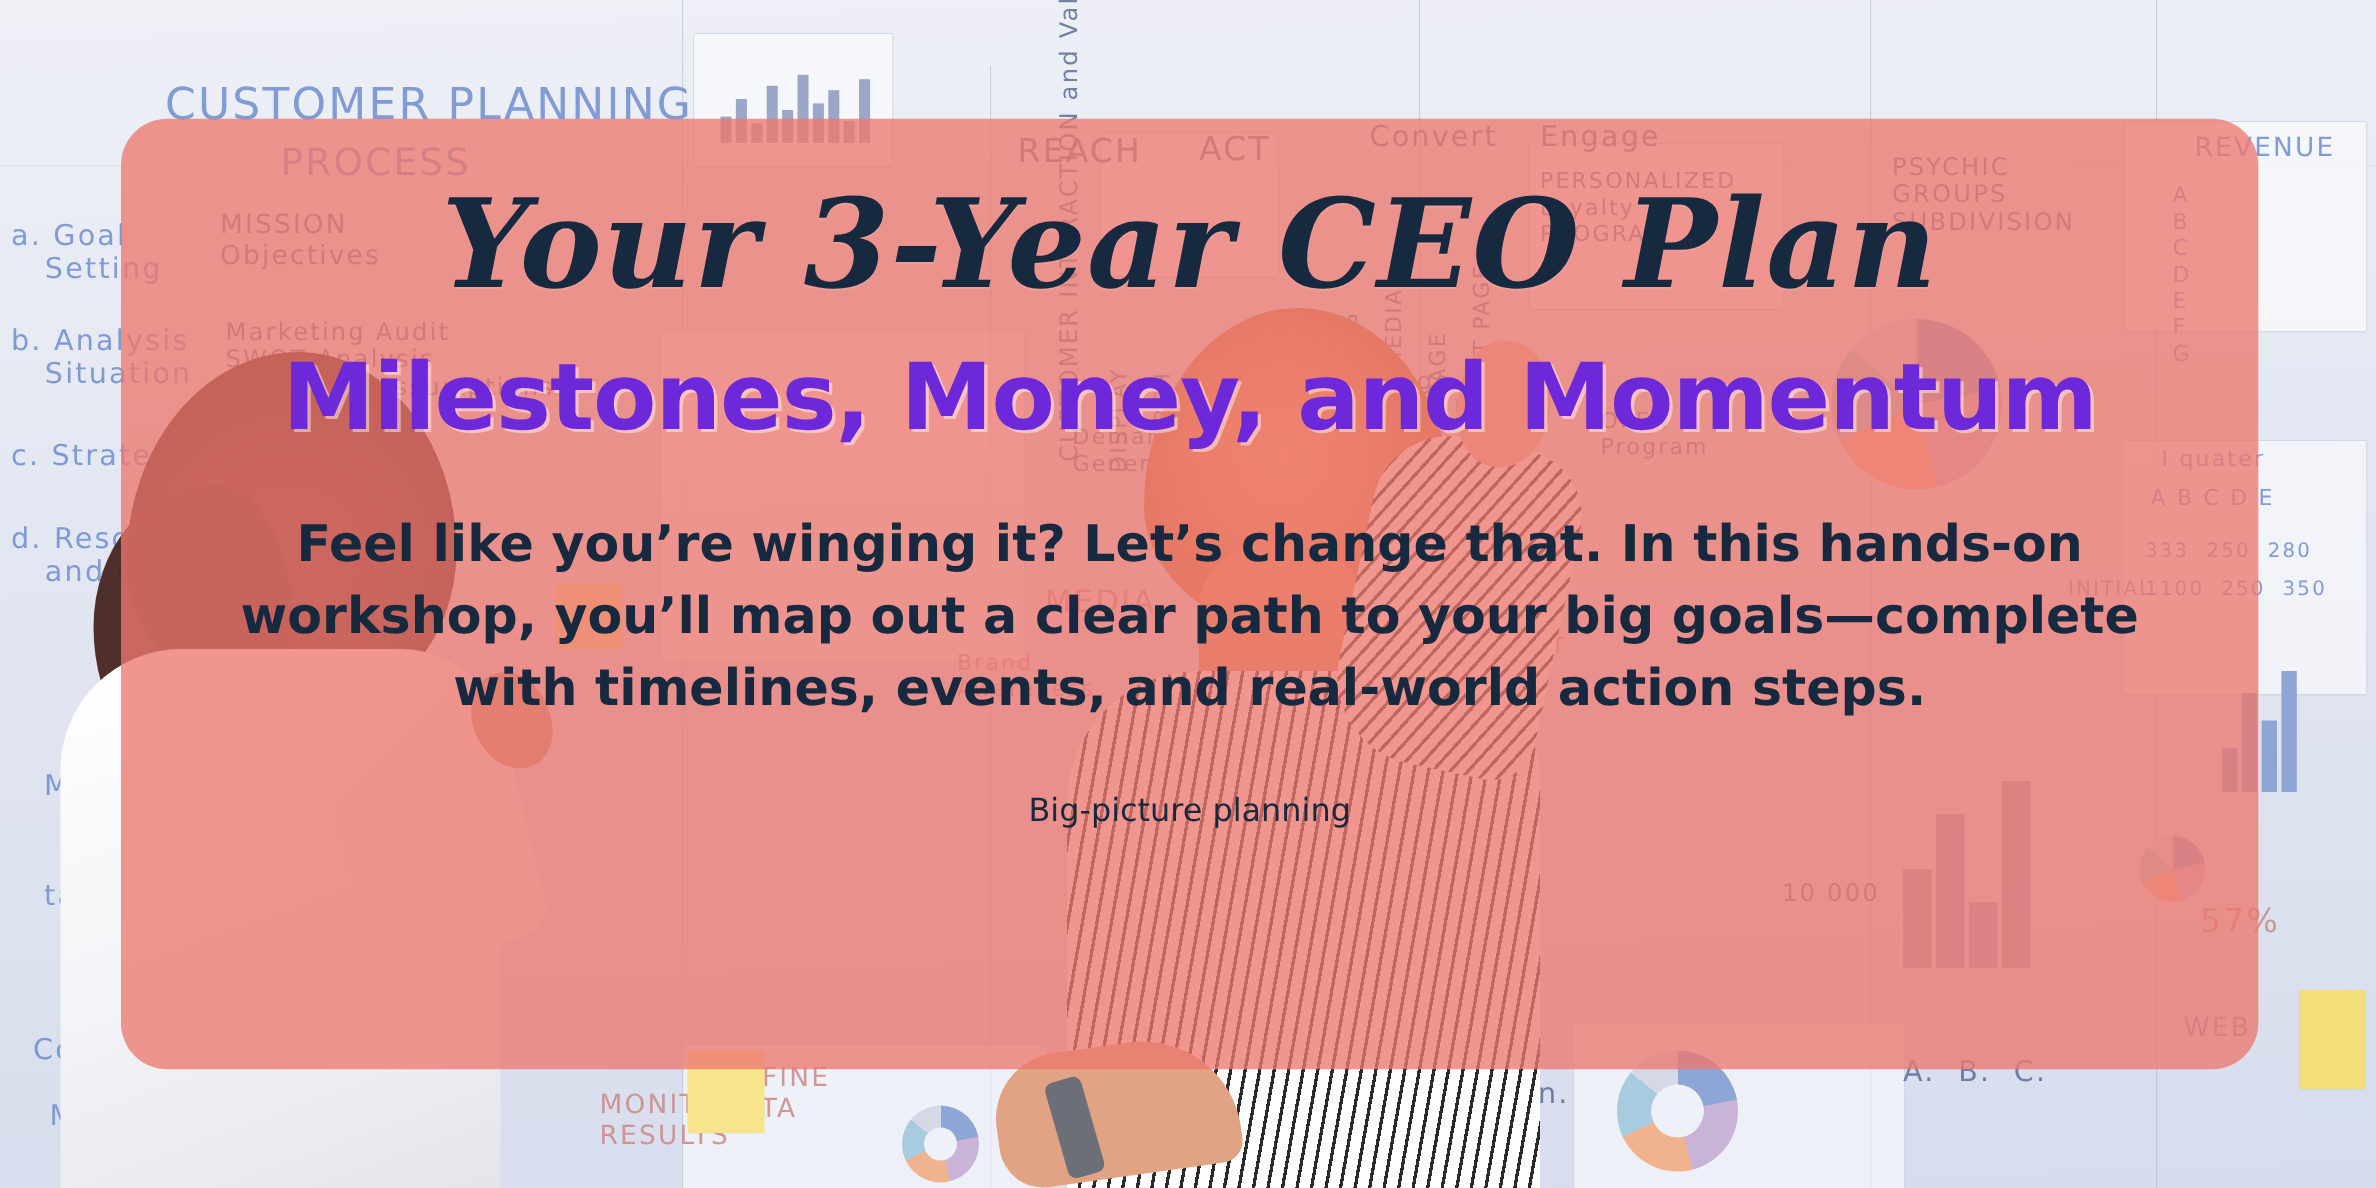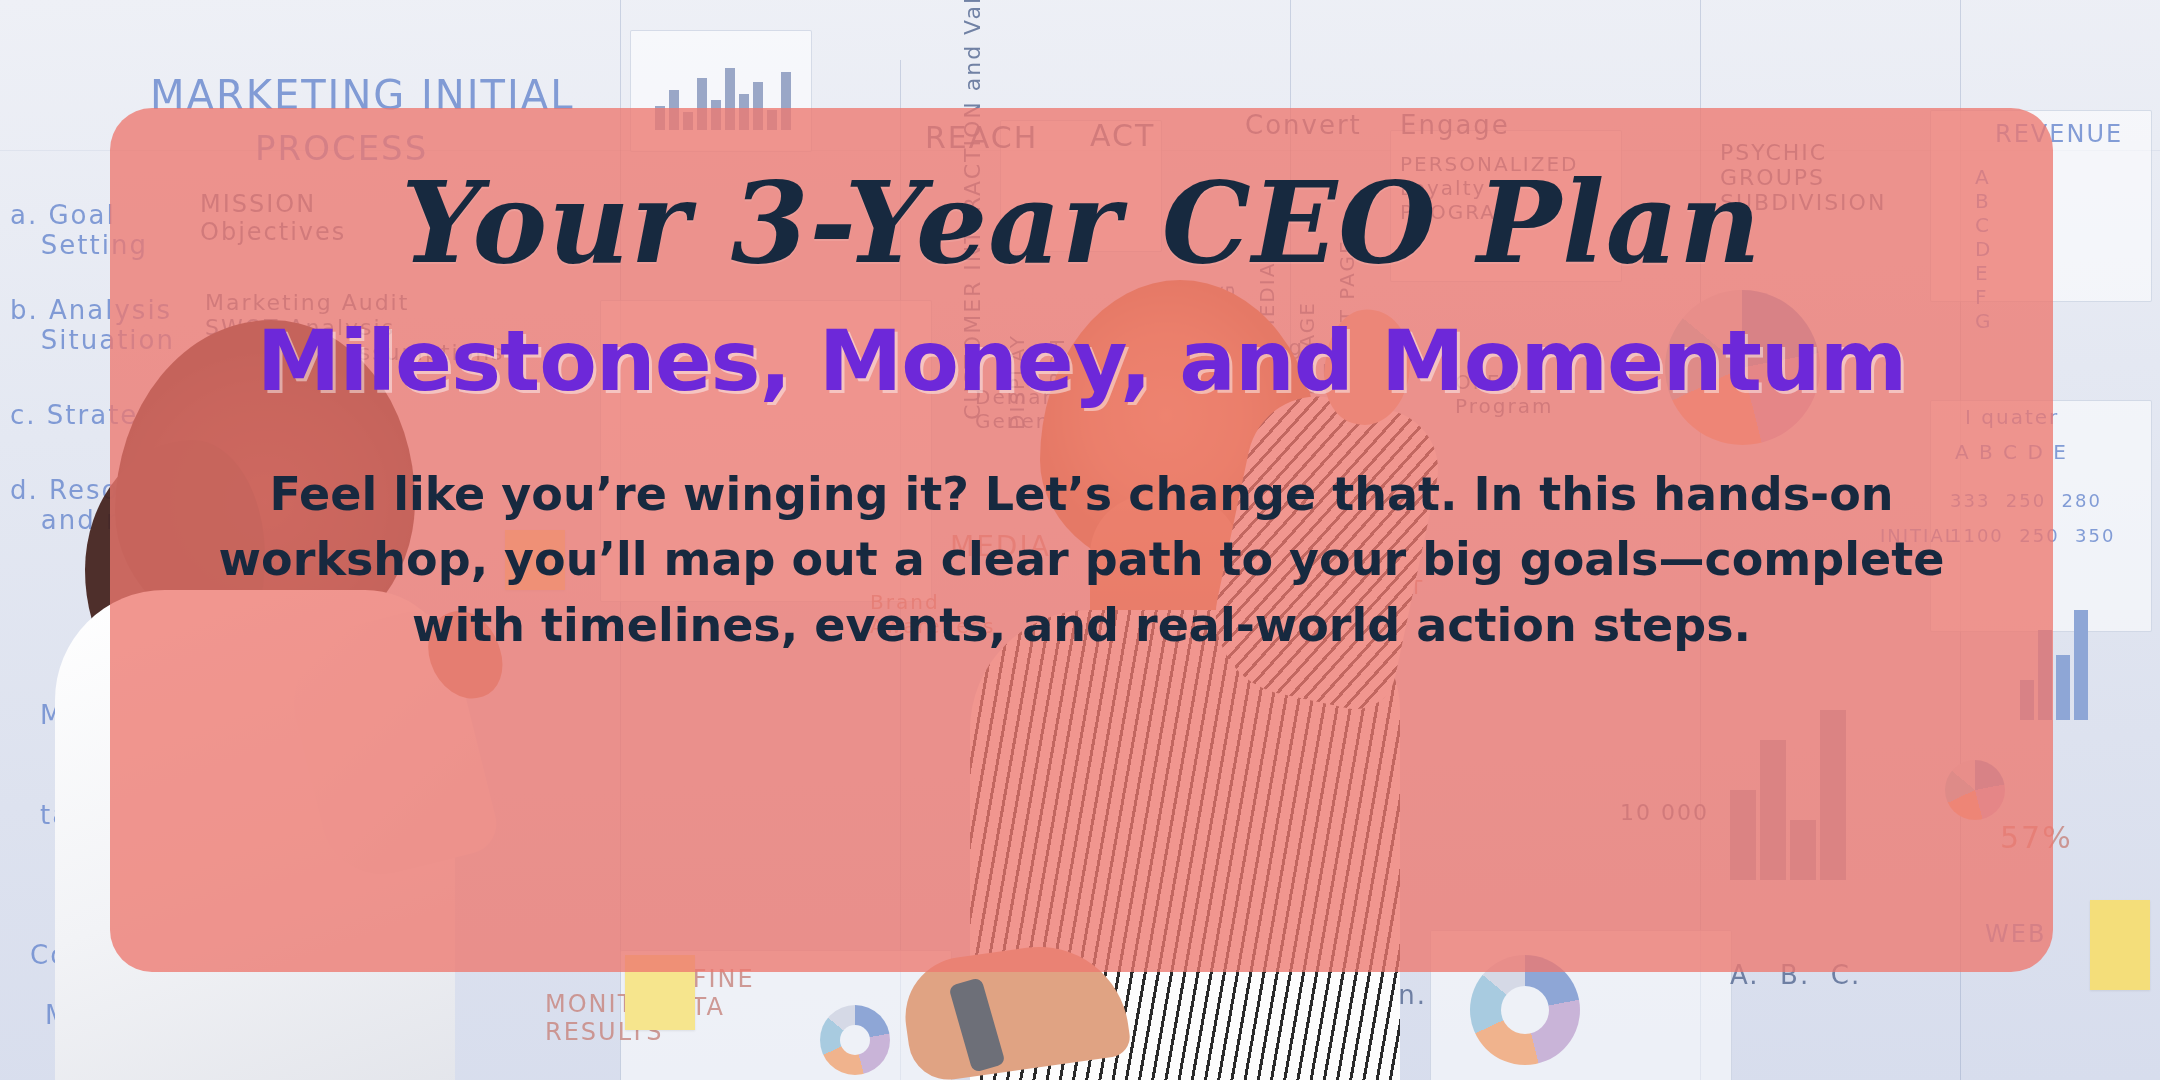--- a/index.html
+++ b/index.html
@@ -280,21 +280,21 @@
 
     <div class="sheet" style="left:630px;top:30px;width:180px;height:120px;"></div>
     <div class="sheet" style="left:600px;top:300px;width:330px;height:300px;"></div>
     <div class="sheet" style="left:1000px;top:120px;width:160px;height:130px;"></div>
     <div class="sheet" style="left:1390px;top:130px;width:230px;height:150px;"></div>
     <div class="sheet" style="left:1930px;top:110px;width:220px;height:190px;"></div>
     <div class="sheet" style="left:1930px;top:400px;width:220px;height:230px;"></div>
     <div class="sheet" style="left:620px;top:950px;width:330px;height:130px;"></div>
     <div class="sheet" style="left:1430px;top:930px;width:300px;height:150px;"></div>
 
-    <div class="hw blue" style="left:150px;top:72px;font-size:40px;">MARKETING INITIAL</div>
+    <div class="hw blue" style="left:150px;top:72px;font-size:40px;">CUSTOMER PLANNING</div>
     <div class="hw blue" style="left:255px;top:128px;font-size:34px;">PROCESS</div>
     <div class="hw blue" style="left:10px;top:200px;font-size:26px;">a. Goal<br>&nbsp;&nbsp;&nbsp;Setting</div>
     <div class="hw blue" style="left:10px;top:295px;font-size:26px;">b. Analysis<br>&nbsp;&nbsp;&nbsp;Situation</div>
     <div class="hw blue" style="left:10px;top:400px;font-size:26px;">c. Strategy</div>
     <div class="hw blue" style="left:10px;top:475px;font-size:26px;">d. Resources<br>&nbsp;&nbsp;&nbsp;and monitoring</div>
     <div class="hw blue" style="left:40px;top:700px;font-size:26px;">Market</div>
     <div class="hw blue" style="left:40px;top:800px;font-size:26px;">targets</div>
     <div class="hw blue" style="left:30px;top:940px;font-size:26px;">Competitors</div>
     <div class="hw blue" style="left:45px;top:1000px;font-size:26px;">MISSION STATEMENT</div>
 
@@ -393,15 +393,16 @@
     <div class="watch"></div>
   </div>
 
   <div class="card">
     <h1 class="title">Your 3-Year CEO Plan</h1>
 
     <h2 class="subtitle">Milestones, Money, and Momentum</h2>
 
     <p class="body-copy">Feel like you’re winging it? Let’s change that. In this hands-on workshop, you’ll map out a clear path to your big goals—complete with timelines, events, and real-world action steps.</p>
 
+    <p class="caption">Big-picture planning</p>
   </div>
 
 </div>
 
 </body></html>

